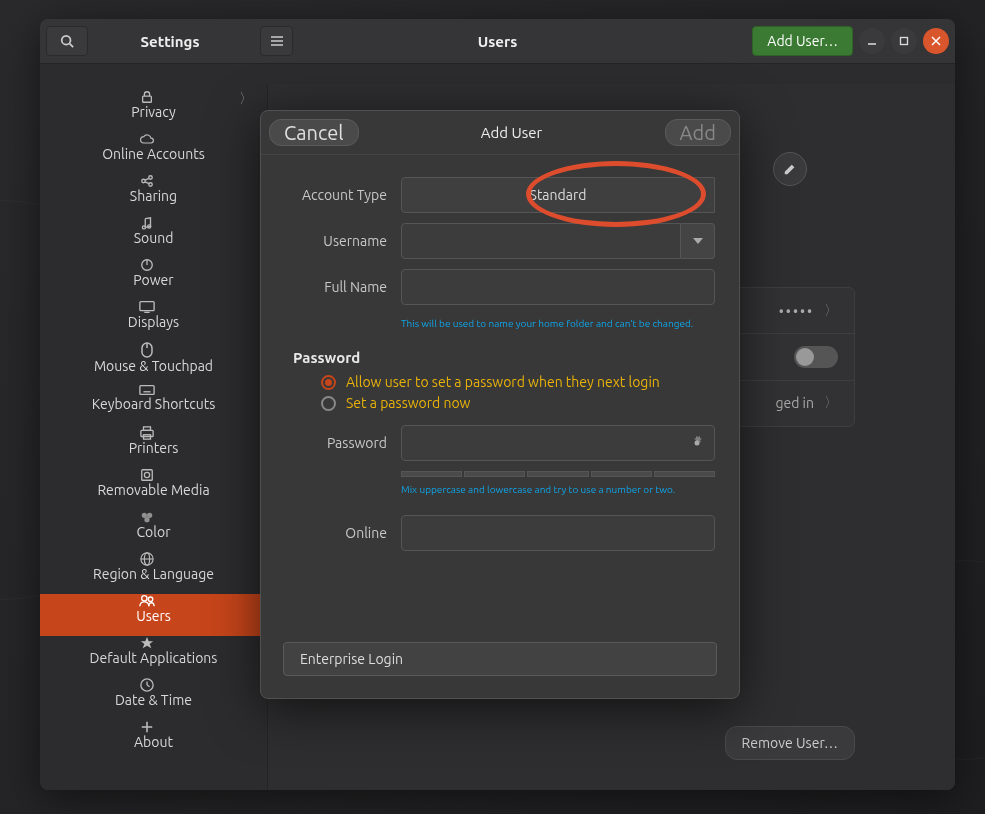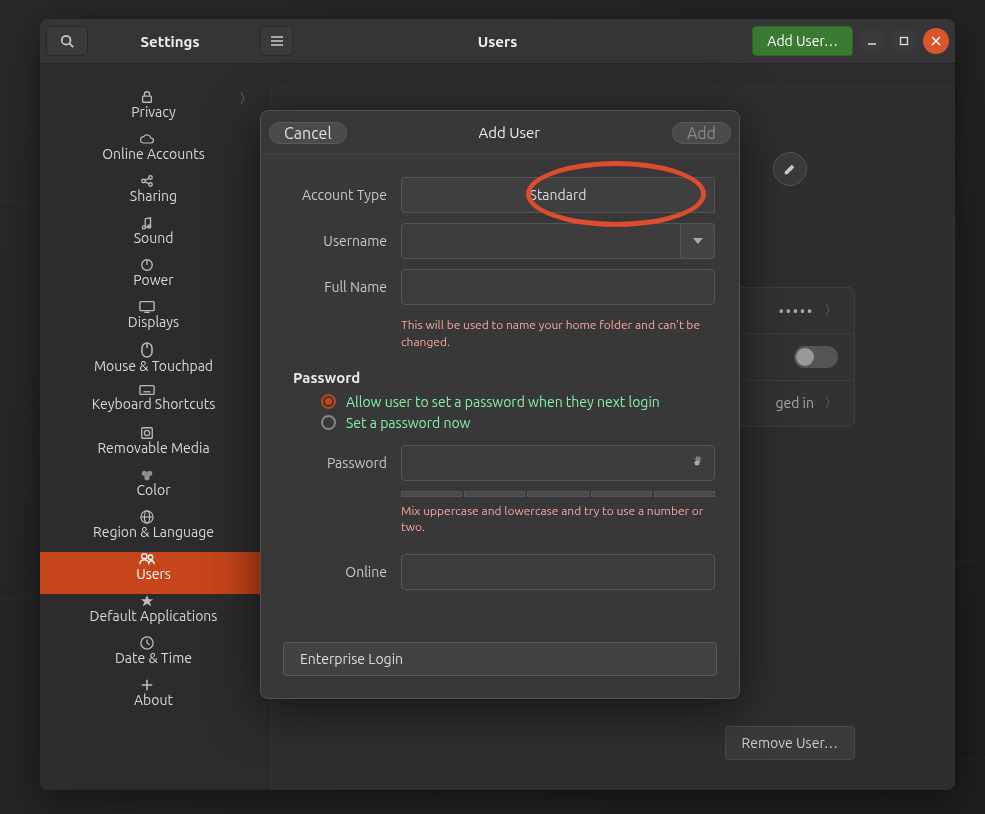--- a/index.html
+++ b/index.html
@@ -86,38 +86,38 @@
   .card-row:last-child { border-bottom:none; }
   .dots { letter-spacing:2px; }
   .chev-r { margin-left:10px; color:#777; }
   .toggle {
     width:44px; height:22px; border-radius:11px; background:#555;
     display:flex; align-items:center; padding:2px;
   }
   .toggle .knob { width:18px; height:18px; border-radius:50%; background:#999; }
   .remove-btn {
     position:absolute; bottom:30px; right:100px;
-    background:#3a3a3c; border:1px solid #4a4a4c; border-radius:4px;
+    background:#3a3a3c; border:1px solid #4a4a4c; border-radius:12px;
     padding:8px 16px; font-size:14px; color:#ccc; cursor:pointer;
   }
 
   
   .dialog {
     position:absolute; left:260px; top:110px; width:480px; height:589px;
     background:#383838; border:1px solid #505050; border-radius:8px;
     box-shadow:0 10px 50px rgba(0,0,0,0.6); z-index:50;
     display:flex; flex-direction:column;
   }
   .dialog-header {
     height:44px; display:flex; align-items:center; justify-content:space-between;
     padding:0 8px; border-bottom:1px solid #444;
   }
   .dlg-btn {
     background:#4a4a4a; border:1px solid #5a5a5a; border-radius:12px;
-    padding:1px 14px; font-size:16px; color:#e0e0e0; cursor:pointer;
+    padding:1px 14px; font-size:20px; color:#e0e0e0; cursor:pointer;
   }
   .dlg-btn.disabled { color:#888; }
   .dlg-title { font-weight:400; font-size:15px; color:#eee; }
 
   .dialog-body { flex:1; padding:22px 24px 0;margin-left:8px; }
 
   .form-row { display:flex; align-items:center; margin-bottom:10px; }
   .form-row .lbl { width:108px; text-align:right; padding-right:14px; font-size:14px; color:#c8c8c8; }
   .seg-btns { flex:1; display:flex; position:relative; }
   .seg-btn {
@@ -135,27 +135,27 @@
   .text-input {
     flex:1; height:36px; background:#3c3c3c; border:1px solid #555; border-radius:4px;
     color:#eee; padding:0 10px; font-size:14px;
   }
   .username-row .text-input { border-top-right-radius:0; border-bottom-right-radius:0; }
   .combo-arrow {
     width:34px; height:36px; background:#444; border:1px solid #555; border-left:none;
     border-radius:0 4px 4px 0; display:flex; align-items:center; justify-content:center;
     cursor:pointer; color:#aaa;
   }
-  .hint { font-size:12px; color:#fca5a5; line-height:1.4; }
+  .hint { font-size:10px; color:#0ea5e9; line-height:1.4; }
   .hint-row { display:flex; margin-bottom:18px; }
   .hint-row .lbl { width:108px; }
   .hint-row .hint { flex:1; padding-top:2px; }
 
   .section-heading { font-weight:600; font-size:15px; color:#e8e8e8; margin:10px 0 8px; }
-  .radio-row { display:flex; align-items:center; font-size:14px; color:#86efac; margin-bottom:5px; cursor:pointer; padding-left:28px; }
+  .radio-row { display:flex; align-items:center; font-size:14px; color:#eab308; margin-bottom:5px; cursor:pointer; padding-left:28px; }
   .radio {
     width:15px; height:15px; border-radius:50%; border:2px solid #888; margin-right:10px;
     display:flex; align-items:center; justify-content:center;
   }
   .radio.checked { border-color:#c7451a; }
   .radio.checked::after { content:''; width:7px; height:7px; border-radius:50%; background:#c7451a; }
 
   .pw-input-wrap { flex:1; position:relative; display:flex; }
   .pw-input { flex:1; height:36px; background:#3c3c3c; border:1px solid #555; border-radius:4px; color:#eee; padding:0 36px 0 10px; font-size:14px; }
   .pw-gen { position:absolute; right:6px; top:6px; width:24px; height:24px; display:flex; align-items:center; justify-content:center; color:#aaa; cursor:pointer; }
@@ -290,20 +290,30 @@
           <span class="icon">
             <svg width="16" height="12" viewBox="0 0 18 12" fill="none" stroke="currentColor" stroke-width="1.5">
               <rect x="1" y="1" width="16" height="10" rx="1"></rect>
               <line x1="4" y1="4" x2="4" y2="4"></line>
               <line x1="7" y1="4" x2="7" y2="4"></line>
               <line x1="10" y1="4" x2="10" y2="4"></line>
               <line x1="5" y1="8" x2="13" y2="8"></line>
             </svg>
           </span>
           <span>Keyboard Shortcuts</span>
+        </div>
+        <div class="side-item">
+          <span class="icon">
+            <svg width="16" height="14" viewBox="0 0 18 16" fill="none" stroke="currentColor" stroke-width="1.5">
+              <rect x="2" y="5" width="14" height="7" rx="1"></rect>
+              <rect x="5" y="1" width="8" height="4"></rect>
+              <rect x="5" y="10" width="8" height="5"></rect>
+            </svg>
+          </span>
+          <span>Printers</span>
         </div>
         <div class="side-item">
           <span class="icon">
             <svg width="14" height="14" viewBox="0 0 16 16" fill="none" stroke="currentColor" stroke-width="1.5">
               <rect x="2" y="2" width="12" height="12" rx="1"></rect>
               <circle cx="8" cy="8" r="3"></circle>
             </svg>
           </span>
           <span>Removable Media</span>
         </div>

